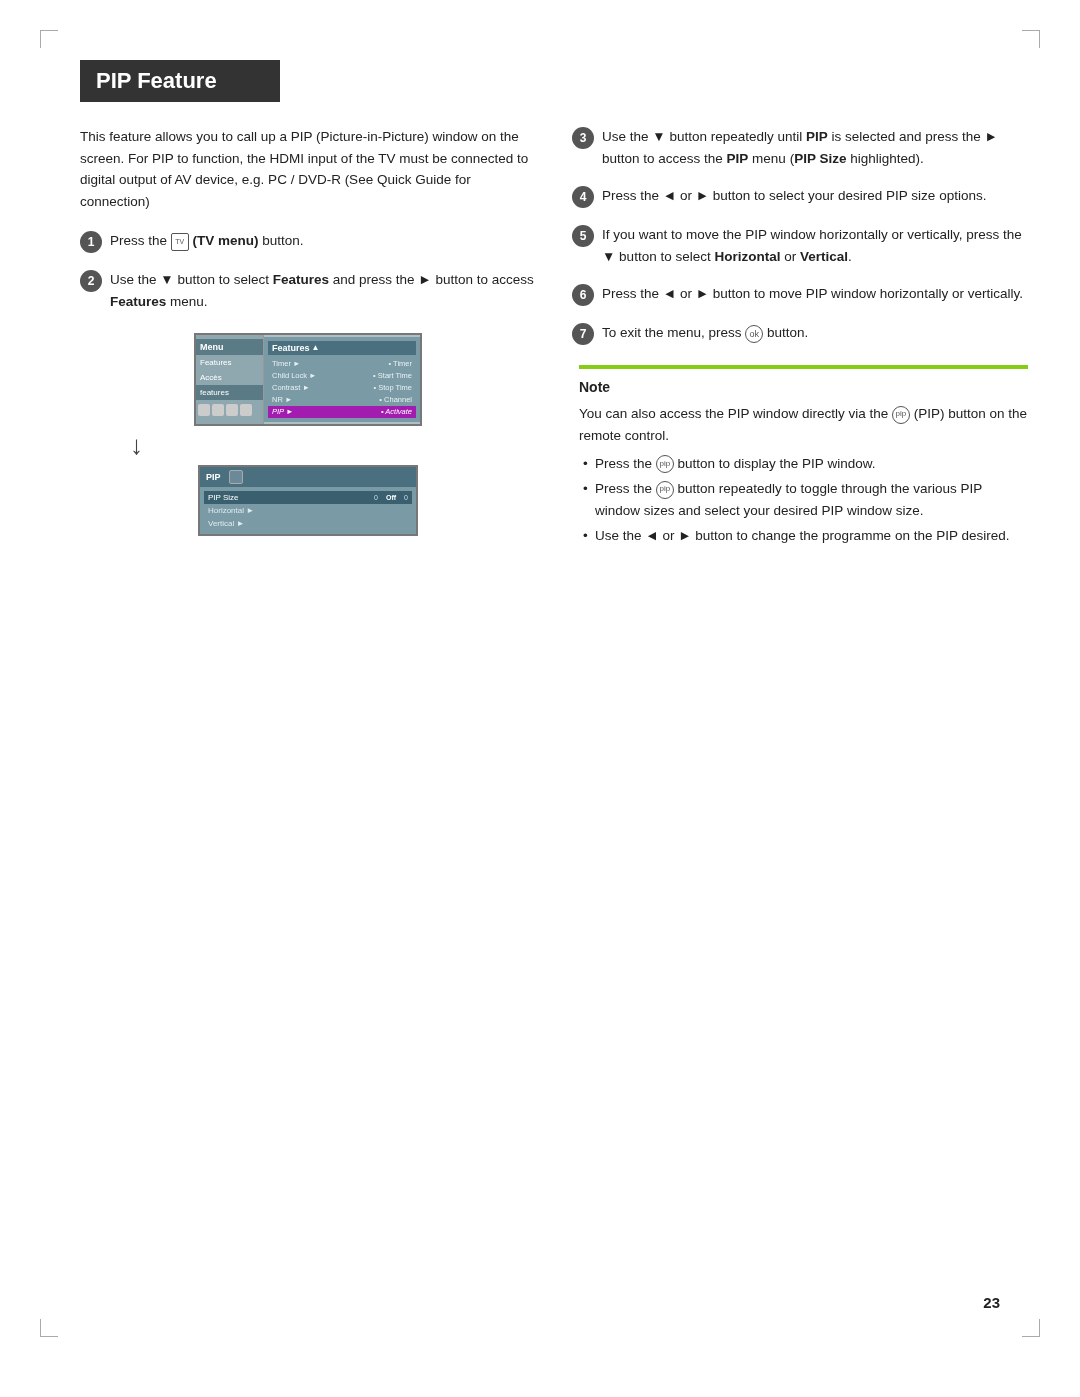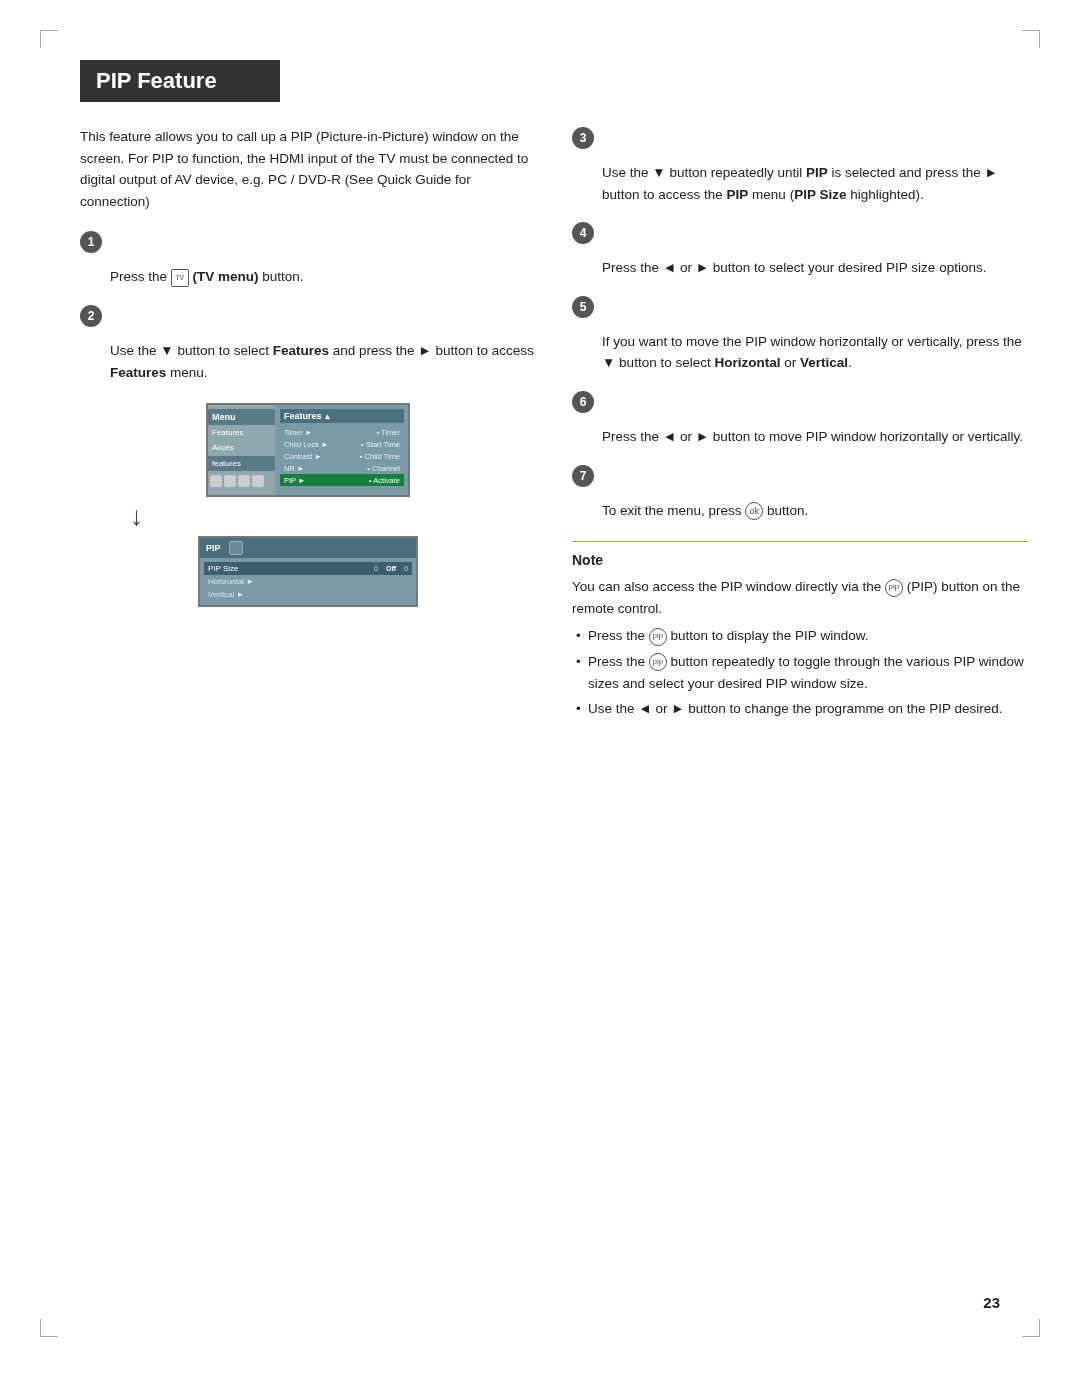--- a/index.html
+++ b/index.html
@@ -98,21 +98,20 @@
       align-items: center;
       justify-content: center;
       flex-shrink: 0;
       margin-top: 1px;
     }
 
     .step-text {
       font-size: 13.5px;
       line-height: 1.6;
       color: #222;
-      margin-top: 36px;
     }
 
     .step-text b { font-weight: bold; }
 
     
     .circle-btn {
       display: inline-flex;
       align-items: center;
       justify-content: center;
       width: 18px;
@@ -153,21 +152,22 @@
       width: 220px;
       background: #b0bec5;
       border: 2px solid #777;
       position: relative;
       overflow: hidden;
     }
 
     
     .menu-mockup {
       display: flex;
-      width: 204px;
+      width: 228px;
+      align-items: center;
     }
 
     .menu-sidebar {
       width: 68px;
       background: #8fa8b0;
       border-right: 1px solid #999;
       padding: 4px 0;
     }
 
     .menu-sidebar-item {
@@ -209,22 +209,23 @@
 
     .menu-row {
       display: flex;
       font-size: 7.5px;
       color: #e8f0f3;
       padding: 1.5px 4px;
       justify-content: space-between;
     }
 
     .menu-row.highlighted {
-      background: #15803d;
-      color: #fff;
+      background: #a21caf;
+      color: #fff;
+      font-style: italic;
     }
 
     
     .arrow-down-big {
       font-size: 28px;
       color: #555;
       margin: 4px 0;
       align-self: flex-start;
       margin-left: 40px;
     }
@@ -283,22 +284,23 @@
     }
 
     .pip-val.active {
       color: #fff;
       font-weight: bold;
     }
 
     
     .note-section {
       margin-top: 20px;
-      border-top: 1px solid #84cc16;
+      border-top: 4px solid #84cc16;
       padding-top: 10px;
+      margin-left: 7px;
     }
 
     .note-title {
       font-size: 14px;
       font-weight: bold;
       color: #222;
       margin-bottom: 8px;
     }
 
     .note-text {
@@ -391,21 +393,21 @@
               <div class="menu-row">
                 <span>Timer ►</span>
                   <span>• Timer</span>
               </div>
               <div class="menu-row">
                 <span>Child Lock ►</span>
                   <span>• Start Time</span>
               </div>
               <div class="menu-row">
                 <span>Contrast ►</span>
-                  <span>• Child Time</span>
+                  <span>• Stop Time</span>
               </div>
               <div class="menu-row">
                 <span>NR ►</span>
                   <span>• Channel</span>
               </div>
               <div class="menu-row highlighted">
                 <span>PIP ►</span>
                   <span>• Activate</span>
               </div>
             </div>

